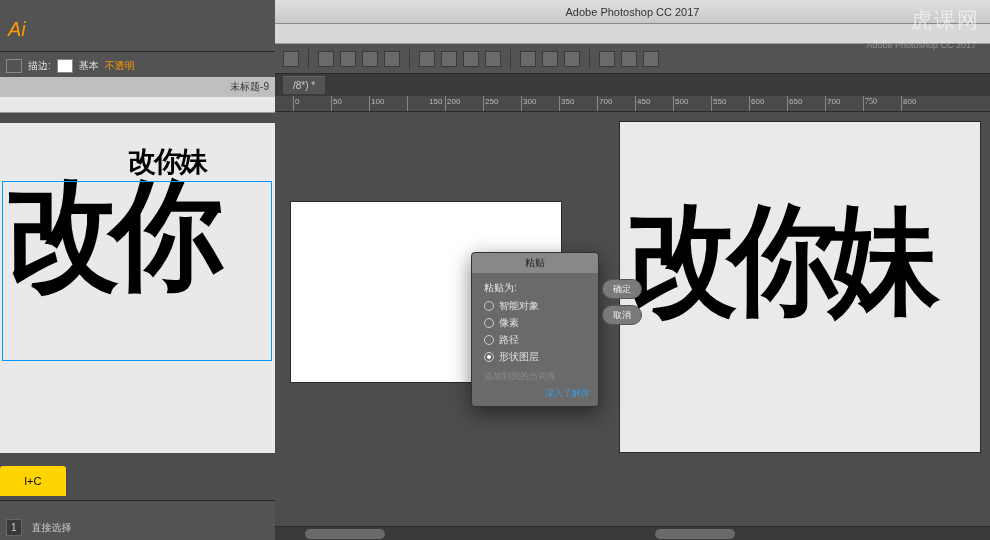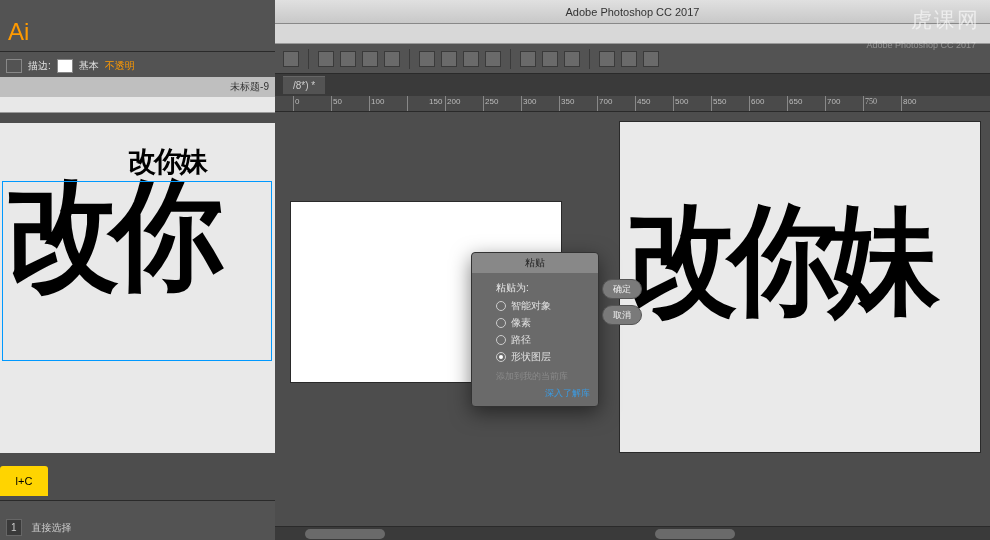--- a/index.html
+++ b/index.html
@@ -1,33 +1,33 @@
 <!DOCTYPE html>
 <html><head>
 <meta charset="utf-8">
 <style>
   * { margin: 0; padding: 0; box-sizing: border-box; }
   body { width: 990px; height: 540px; background: #4d4d4d; font-family: "Helvetica Neue", Arial, sans-serif; font-size: 11px; color: #ccc; overflow: hidden; position: relative; }
   
   
   .left-app { position: absolute; left: 0; top: 0; width: 275px; height: 540px; background: #535353; }
   .left-top { height: 52px; background: #535353; border-bottom: 1px solid #2a2a2a; }
-  .left-logo { position: absolute; left: 8px; top: 18px; color: #ff9a00; font-size: 24px; }
+  .left-logo { position: absolute; left: 8px; top: 18px; color: #ff9a00; font-size: 20px; font-style: italic; }
   .left-toolbar { position: absolute; top: 55px; left: 0; right: 0; height: 22px; background: #535353; display: flex; align-items: center; padding: 0 6px; gap: 6px; font-size: 10px; }
   .left-toolbar .lbl { color: #e0e0e0; }
   .left-toolbar .orange { color: #ff9a00; }
   .stroke-swatch { width: 16px; height: 14px; border: 1px solid #888; display: inline-block; }
   .left-tabbar { position: absolute; top: 77px; left: 0; right: 0; height: 20px; background: #bfbfbf; text-align: right; padding-right: 6px; line-height: 20px; color: #333; font-size: 10px; }
   .left-ruler { position: absolute; top: 97px; left: 0; right: 0; height: 16px; background: #e8e8e8; border-bottom: 1px solid #999; }
   .left-canvas-area { position: absolute; top: 113px; left: 0; right: 0; bottom: 40px; background: #4d4d4d; overflow: hidden; }
   .left-artboard { position: absolute; left: 0; top: 10px; width: 275px; height: 330px; background: #e9e9e9; }
   .left-small-text { position: absolute; left: 128px; top: 20px; font-size: 28px; font-weight: 900; color: #000; letter-spacing: -2px; }
   .left-big-text { position: absolute; left: 0; top: 60px; font-size: 120px; font-weight: 900; color: #000; letter-spacing: -10px; line-height: 0.85; white-space: nowrap; transform: scaleX(0.95); }
   .selection-box { position: absolute; border: 1px solid #0099ff; pointer-events: none; }
-  .yellow-note { position: absolute; left: 0; bottom: 44px; width: 48px; height: 30px; background: #ffd400; color: #000; font-size: 11px; display: flex; align-items: center; justify-content: center; border-radius: 3px 3px 0 0; margin-top: 36px; }
+  .yellow-note { position: absolute; left: 0; bottom: 44px; width: 66px; height: 30px; background: #ffd400; color: #000; font-size: 11px; display: flex; align-items: center; justify-content: center; border-radius: 3px 3px 0 0; margin-top: 36px; }
   .left-status { position: absolute; left: 0; right: 0; bottom: 0; height: 40px; background: #535353; border-top: 1px solid #2a2a2a; }
   .left-status-inner { position: absolute; bottom: 4px; left: 6px; right: 6px; font-size: 10px; color: #ccc; display: flex; align-items: center; gap: 10px; }
   .zoom-box { background: #3a3a3a; padding: 2px 4px; border: 1px solid #666; }
 
   
   .ps-app { position: absolute; left: 275px; top: 0; right: 0; height: 540px; background: #535353; }
   .ps-titlebar { height: 24px; background: #d0d0d0; background: linear-gradient(#e0e0e0,#c8c8c8); display: flex; align-items: center; justify-content: center; color: #333; font-size: 11px; border-bottom: 1px solid #888; position: relative; }
   .ps-menubar { height: 20px; background: #d8d8d8; display: flex; align-items: center; padding: 0 10px; gap: 14px; color: #333; font-size: 10px; border-bottom: 1px solid #999; }
   .ps-options { height: 30px; background: #535353; border-bottom: 1px solid #2a2a2a; display: flex; align-items: center; padding: 0 8px; gap: 6px; }
   .ps-opt-icon { width: 16px; height: 16px; background: #6a6a6a; border: 1px solid #3a3a3a; }
@@ -41,21 +41,21 @@
   .ps-doc-left { position: absolute; left: 16px; top: 90px; width: 270px; height: 180px; background: #fff; box-shadow: 0 0 0 1px #2a2a2a; }
   .ps-doc-right { position: absolute; left: 345px; top: 10px; width: 360px; height: 330px; background: #eaeaea; box-shadow: 0 0 0 1px #2a2a2a; overflow: hidden; }
   .right-big-text { position: absolute; left: -6px; top: 80px; font-size: 120px; font-weight: 900; color: #000; letter-spacing: -10px; line-height: 0.95; white-space: nowrap; transform: scaleX(0.92); }
   .ps-hscroll { position: absolute; left: 0; right: 0; bottom: 0; height: 14px; background: #3a3a3a; border-top: 1px solid #2a2a2a; }
   .ps-hscroll .thumb { position: absolute; left: 30px; top: 2px; width: 80px; height: 10px; background: #6a6a6a; border-radius: 5px; }
   .ps-hscroll .thumb2 { position: absolute; left: 380px; top: 2px; width: 80px; height: 10px; background: #6a6a6a; border-radius: 5px; }
 
   
   .dialog { position: absolute; left: 471px; top: 252px; width: 128px; background: #6a6a6a; border: 1px solid #333; border-radius: 4px; box-shadow: 0 6px 20px rgba(0,0,0,0.5); font-size: 10px; }
   .dialog-title { background: #888; color: #222; text-align: center; padding: 3px 0; border-radius: 4px 4px 0 0; font-size: 10px; }
-  .dialog-body { padding: 8px 8px 6px 24px; position: relative; }
+  .dialog-body { padding: 8px 8px 6px 12px; position: relative; }
   .dialog-label { color: #e8e8e8; margin-bottom: 4px; }
   .radio-row { display: flex; align-items: center; gap: 5px; margin: 3px 0; color: #e0e0e0; }
   .radio { width: 10px; height: 10px; border-radius: 50%; border: 1px solid #ccc; display: inline-block; position: relative; }
   .radio.checked::after { content: ""; position: absolute; left: 2px; top: 2px; width: 4px; height: 4px; background: #fff; border-radius: 50%; }
   .dialog-btns { position: absolute; right: -44px; top: 6px; display: flex; flex-direction: column; gap: 6px; }
   .dlg-btn { width: 40px; height: 20px; border-radius: 10px; background: #7a7a7a; border: 1px solid #555; color: #eee; font-size: 9px; display: flex; align-items: center; justify-content: center; cursor: pointer; }
   .dialog-checkrow { color: #8a8a8a; margin-top: 6px; font-size: 9px; }
   .dialog-link { color: #3b9ae0; text-align: right; margin-top: 4px; font-size: 9px; cursor: pointer; }
 
   

